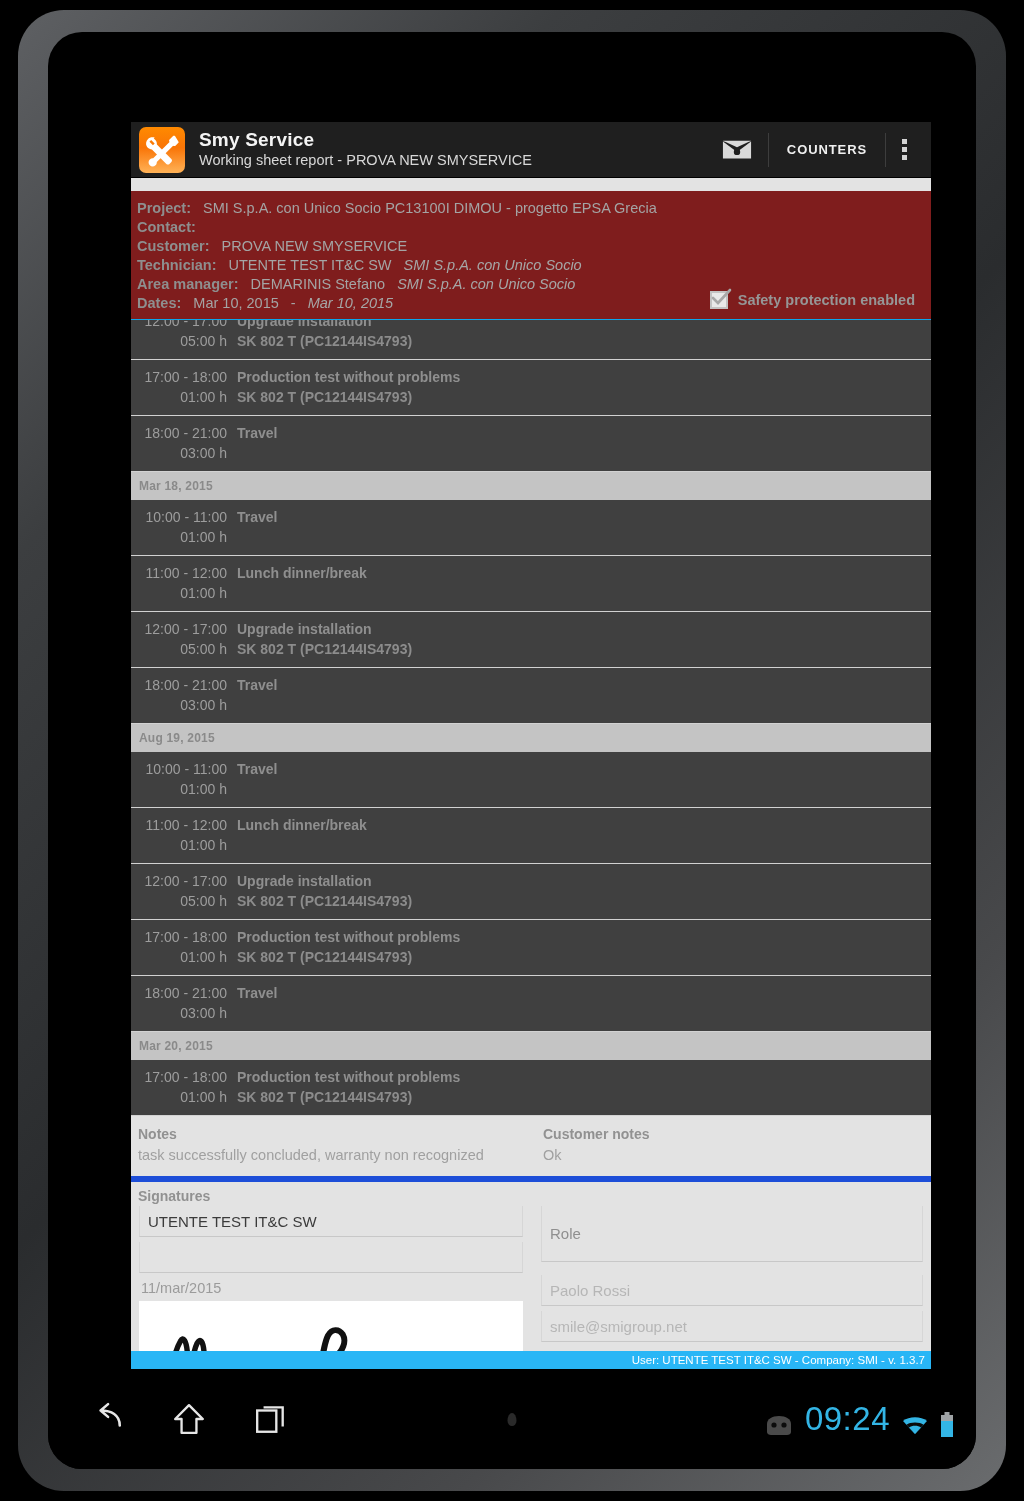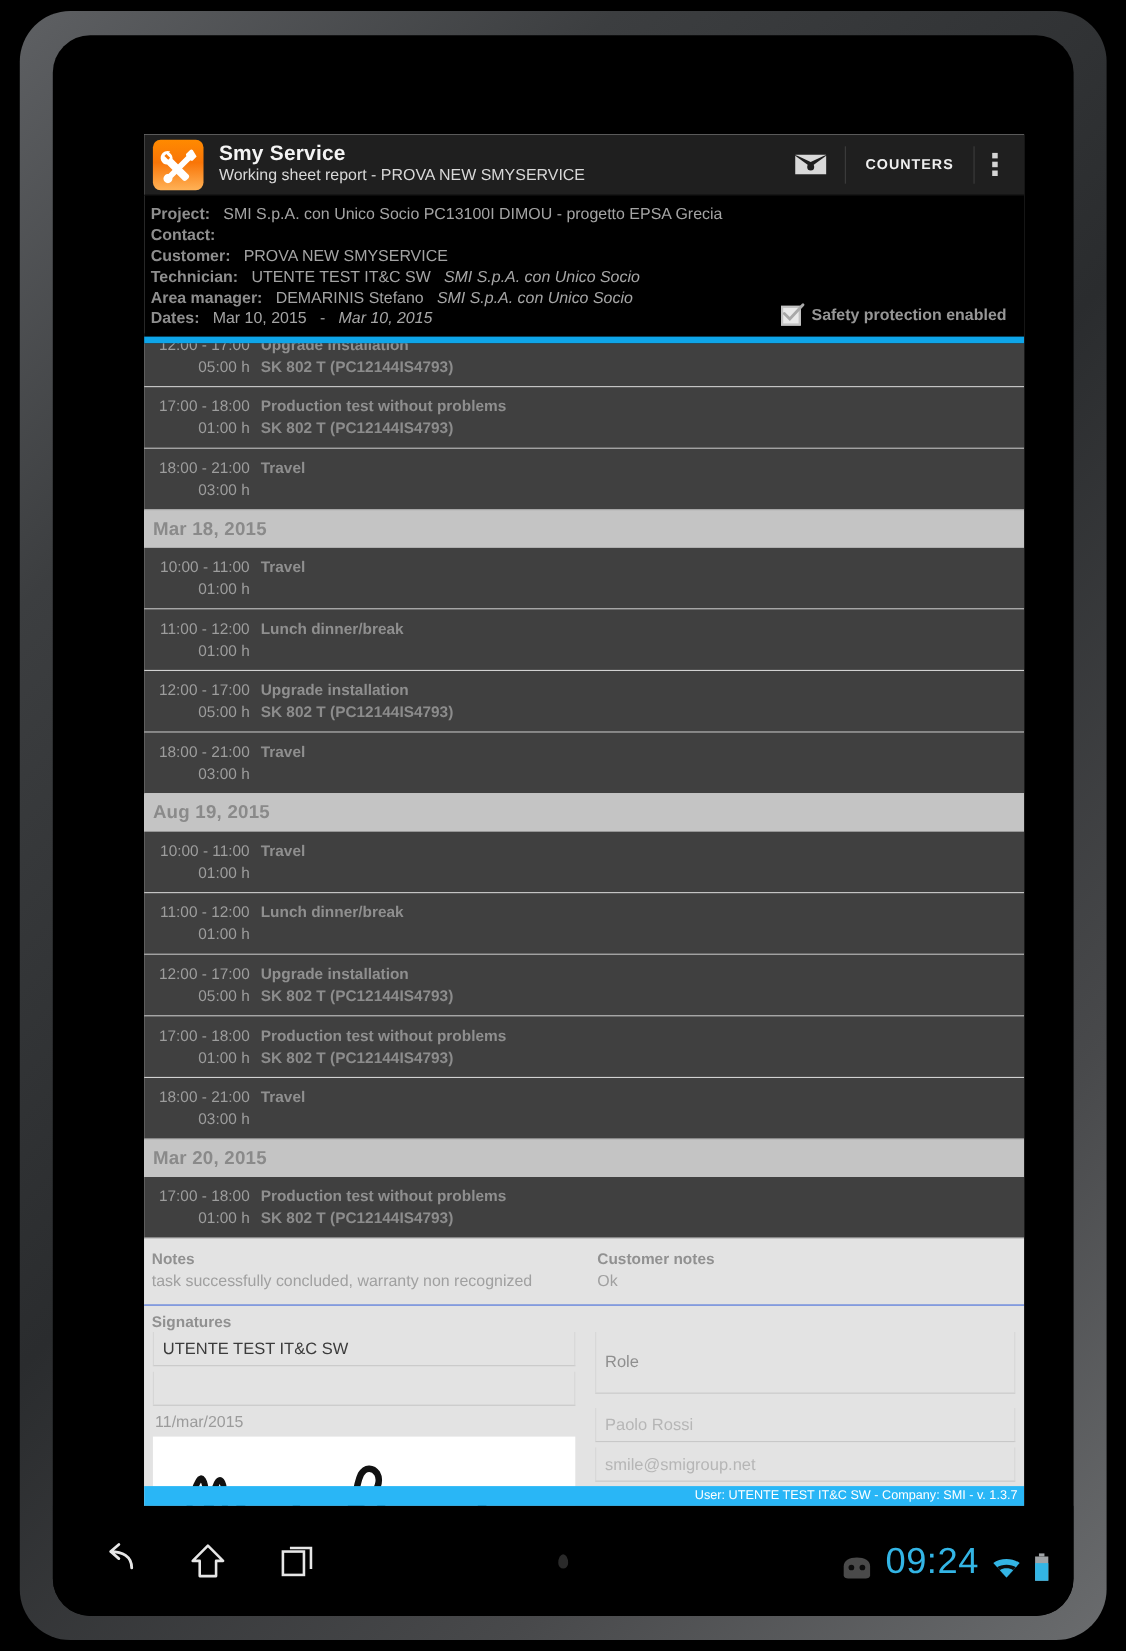--- a/index.html
+++ b/index.html
@@ -70,24 +70,25 @@
     height: 42px; padding: 0 16px; cursor: pointer;
   }
   .ab-btn.icon-only { padding: 0 14px; }
   .ab-label { color: #efefef; font-size: 13px; font-weight: bold; letter-spacing: .9px; }
   .env-icon svg { width: 30px; height: 24px; display: block; }
   .overflow { display: flex; flex-direction: column; gap: 3px; padding: 0 14px; cursor: pointer; }
   .overflow i { display: block; width: 5px; height: 5px; background: #d4d4d4; }
 
   
   .infoblock {
-    background: #000000;
+    background: #7f1d1d;
     padding: 8px 0 6px 0;
     position: relative;
-    border-bottom: 6px solid #0ea5e9;
+    border-bottom: 1px solid #0ea5e9;
+    margin-top: 13px;
   }
   .inforow {
     font-size: 14.5px; line-height: 19px;
     color: #9a9a9a; padding: 0 6px 0 6px; white-space: nowrap;
   }
   .inforow b { color: #8e8e8e; font-weight: bold; }
   .inforow .val { color: #a4a4a4; }
   .inforow .ital { font-style: italic; color: #a6a6a6; }
   .gapsm { display: inline-block; width: 8px; }
   .safety {
@@ -99,42 +100,42 @@
     background: #e9e9e9; position: relative;
   }
   .cbox svg { position: absolute; left: -3px; top: -7px; width: 24px; height: 24px; }
   .safety-label { font-size: 14.5px; color: #969696; font-weight: bold; }
 
   
   .list { background: #e3e3e3; }
   .date-head {
     background: #c4c4c4;
     color: #8a8a8a;
-    font-size: 17px; font-weight: bold;
+    font-size: 12px; font-weight: bold;
     padding: 7px 0 7px 8px;
     letter-spacing: .2px;
   }
   .trow {
     display: flex; align-items: flex-start;
     background: #404040;
     border-bottom: 1px solid #d2d2d2;
     padding: 7px 0 8px 0;
   }
   .trow.clipped { padding-top: 0; margin-top: -9px; }
   .tleft { width: 100px; flex: 0 0 100px; text-align: right; padding-right: 4px; }
   .ttimes { font-size: 14px; color: #9d9d9d; line-height: 20px; }
   .tdur { font-size: 14px; color: #9d9d9d; line-height: 20px; }
   .tright { padding-left: 6px; }
   .ttask { font-size: 14px; font-weight: bold; color: #8f8f8f; line-height: 20px; }
   .tmachine { font-size: 14px; font-weight: bold; color: #8c8c8c; line-height: 20px; }
 
   
   .notes-wrap {
     display: flex; background: #e3e3e3;
-    border-bottom: 1px solid #1d4ed8;
+    border-bottom: 6px solid #1d4ed8;
     padding: 8px 0 10px 0;
   }
   .notes-col { width: 50%; padding-left: 7px; }
   .notes-col.right { padding-left: 12px; }
   .notes-label { font-size: 14px; font-weight: bold; color: #919191; line-height: 21px; }
   .notes-val { font-size: 14.5px; color: #a0a0a0; line-height: 21px; }
 
   
   .sig-wrap { background: #e3e3e3; padding-bottom: 2px; }
   .sig-title { font-size: 14px; font-weight: bold; color: #919191; padding: 6px 0 2px 7px; }

